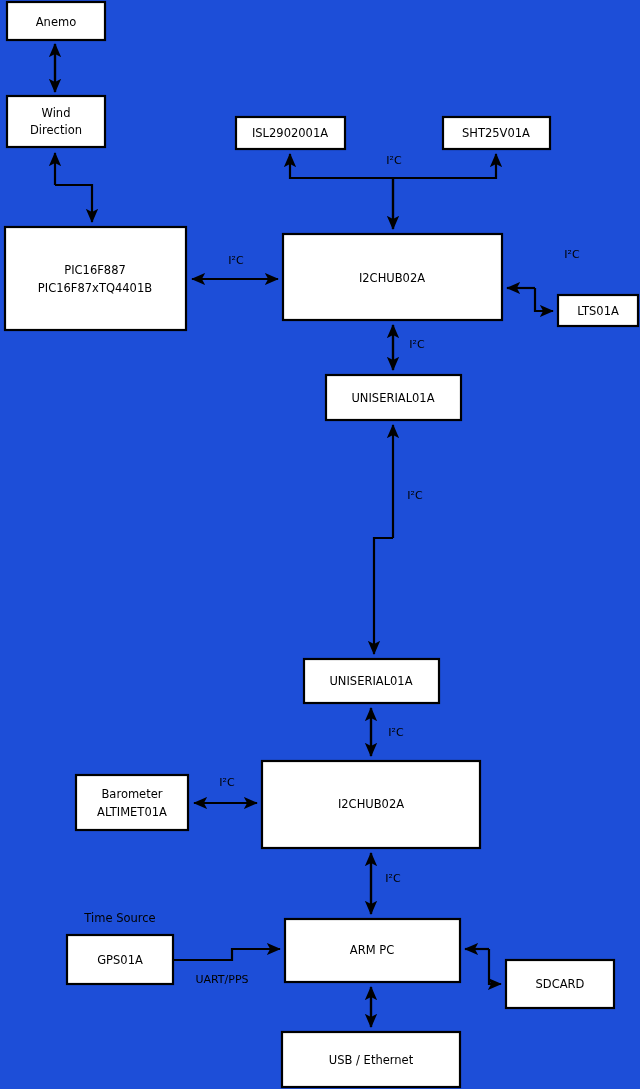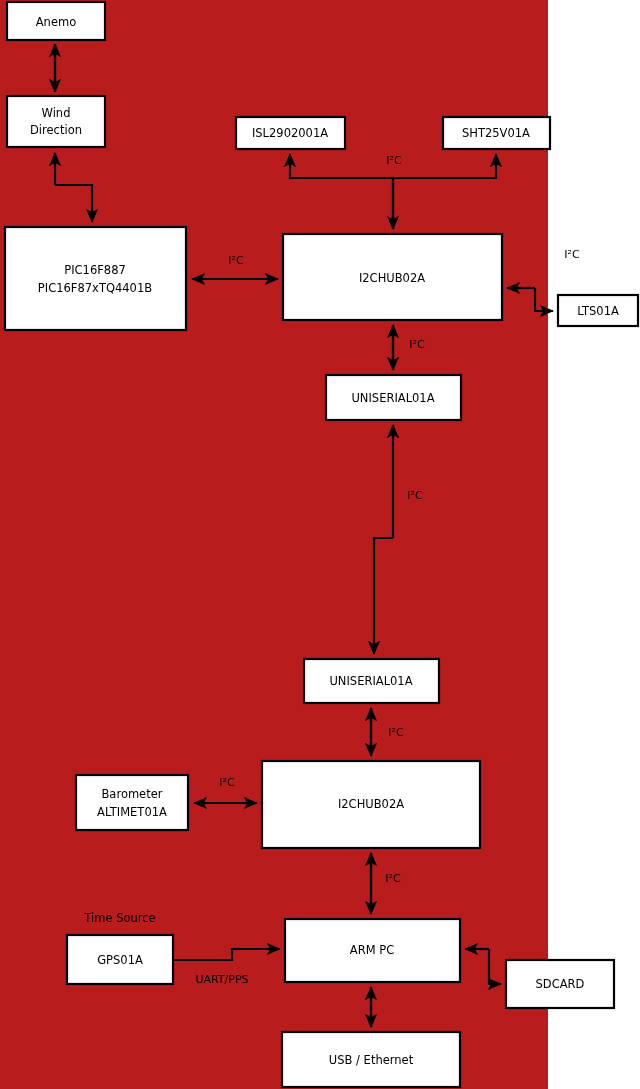--- a/index.html
+++ b/index.html
@@ -8,23 +8,23 @@
     background: #ffffff;
   }
   body {
     width: 640px;
     height: 1089px;
     font-family: "DejaVu Sans", "Liberation Sans", sans-serif;
     overflow: hidden;
   }
   #diagram-root {
     position: relative;
-    width: 548px;
+    width: 640px;
     height: 1089px;
-    background: #b91c1c;
+    background: #1d4ed8;
   }
   svg#diagram-svg {
     position: absolute;
     top: 0;
     left: 0;
     width: 640px;
     height: 1089px;
   }
   .node-box {
     fill: #ffffff;

